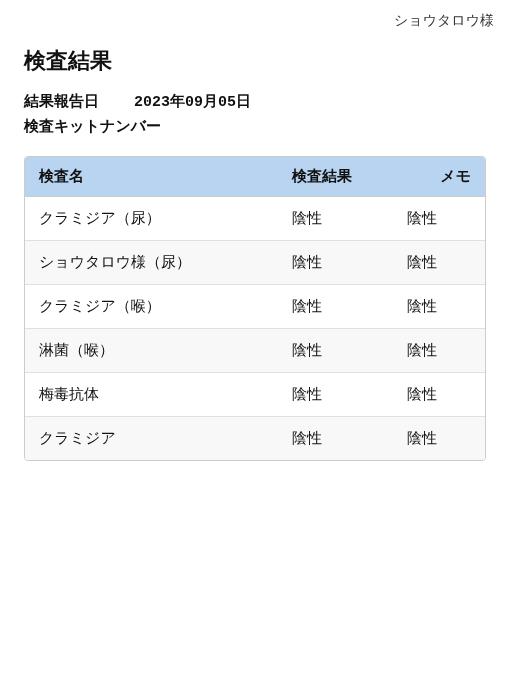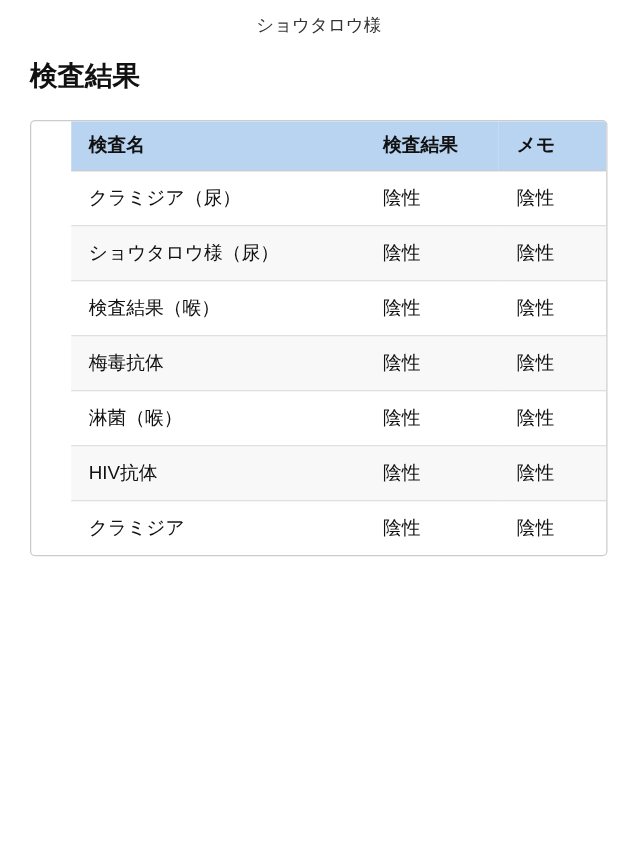--- a/index.html
+++ b/index.html
@@ -12,31 +12,32 @@
       width: 510px;
       min-height: 681px;
       background-color: #ffffff;
       font-family: -apple-system, BlinkMacSystemFont, "Hiragino Sans", "Hiragino Kaku Gothic ProN", "Yu Gothic", sans-serif;
       font-size: 15px;
       color: #111111;
     }
 
     .top-bar {
       display: flex;
-      justify-content: center;
+      justify-content: flex-end;
       padding: 12px 16px 4px 16px;
     }
 
     .user-name {
       font-size: 14px;
       color: #333333;
     }
 
     .main-content {
       padding: 12px 24px 24px 24px;
+      font-family: Liberation Mono, monospace;
     }
 
     .page-title {
       font-size: 22px;
       font-weight: bold;
       margin-bottom: 16px;
     }
 
     .meta-section {
       margin-bottom: 20px;
@@ -56,21 +57,20 @@
     }
 
     .meta-value {
       font-weight: bold;
     }
 
     .table-container {
       border: 1px solid #cccccc;
       border-radius: 4px;
       overflow: hidden;
-      padding-left: 32px;
     }
 
     table {
       width: 100%;
       border-collapse: collapse;
     }
 
     thead tr {
       background-color: #b8d4f0;
     }
@@ -86,20 +86,21 @@
     th:nth-child(1) {
       width: 55%;
     }
 
     th:nth-child(2) {
       width: 25%;
     }
 
     th:nth-child(3) {
       width: 20%;
+      text-align: right;
     }
 
     tbody tr {
       border-bottom: 1px solid #e0e0e0;
     }
 
     tbody tr:last-child {
       border-bottom: none;
     }
 
@@ -117,20 +118,28 @@
 
 <div class="top-bar">
   <span class="user-name">ショウタロウ様</span>
 </div>
 
 <div class="main-content">
 
   <h1 class="page-title">検査結果</h1>
 
   <div class="meta-section">
+    <div class="meta-row">
+      <span class="meta-label">結果報告日</span>
+      <span class="meta-value">2023年09月05日</span>
+    </div>
+    <div class="meta-row">
+      <span class="meta-label">検査キットナンバー</span>
+      <span class="meta-value"></span>
+    </div>
   </div>
 
   <div class="table-container">
     <table>
       <thead>
         <tr>
           <th>検査名</th>
           <th>検査結果</th>
           <th>メモ</th>
         </tr>
@@ -140,36 +149,31 @@
             <td>クラミジア（尿）</td>
             <td>陰性</td>
             <td>陰性</td>
           </tr>
           <tr>
             <td>ショウタロウ様（尿）</td>
             <td>陰性</td>
             <td>陰性</td>
           </tr>
           <tr>
-            <td>検査結果（喉）</td>
-            <td>陰性</td>
-            <td>陰性</td>
-          </tr>
-          <tr>
-            <td>梅毒抗体</td>
+            <td>クラミジア（喉）</td>
             <td>陰性</td>
             <td>陰性</td>
           </tr>
           <tr>
             <td>淋菌（喉）</td>
             <td>陰性</td>
             <td>陰性</td>
           </tr>
           <tr>
-            <td>HIV抗体</td>
+            <td>梅毒抗体</td>
             <td>陰性</td>
             <td>陰性</td>
           </tr>
           <tr>
             <td>クラミジア</td>
             <td>陰性</td>
             <td>陰性</td>
           </tr>
         </tbody>
     </table>

